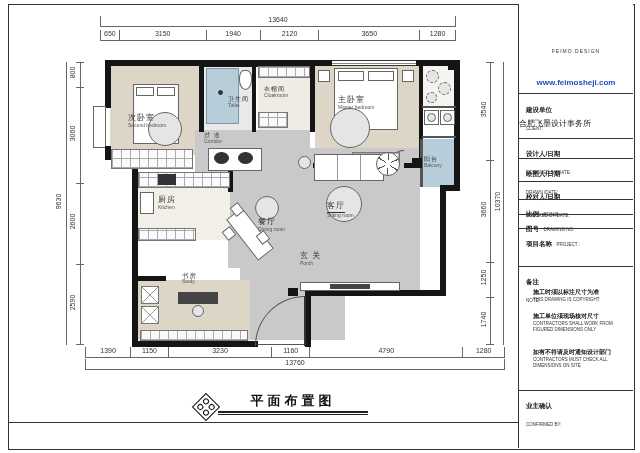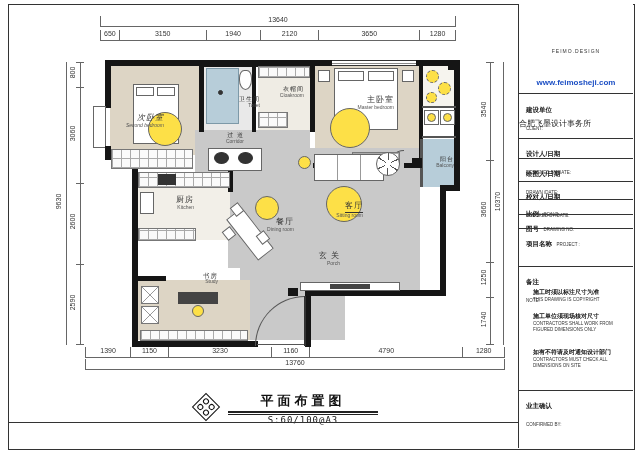--- a/index.html
+++ b/index.html
@@ -3,39 +3,39 @@
 <meta charset="utf-8">
 <style>
   html,body{margin:0;padding:0;background:#fff;}
   .sheet{position:relative;width:640px;height:453px;background:#fff;
          font-family:"Liberation Sans", sans-serif;color:#222;overflow:hidden;}
   .abs{position:absolute;}
   .border-frame{position:absolute;left:8px;top:4px;width:625px;height:444px;border:1px solid #333;}
   .wall{position:absolute;background:#151515;}
   .thinwall{position:absolute;background:#555;}
   .room{position:absolute;}
-  .rlabel{position:absolute;text-align:right;color:#333;line-height:1.1;white-space:nowrap;}
+  .rlabel{position:absolute;text-align:left;color:#333;line-height:1.1;white-space:nowrap;}
   .rlabel .zh{display:block;font-size:8px;letter-spacing:1px;}
   .rlabel .en{display:block;font-size:5px;color:#555;letter-spacing:0;}
   .furn{position:absolute;background:#fff;border:1px solid #666;box-sizing:border-box;}
   .grid{background:
       repeating-linear-gradient(90deg,#aaa 0 1px,transparent 1px 9px),
       repeating-linear-gradient(0deg,#aaa 0 1px,transparent 1px 9px),#fafafa;
       border:1px solid #777;box-sizing:border-box;position:absolute;}
   .xbox{position:absolute;box-sizing:border-box;border:1px solid #777;background:
       linear-gradient(45deg,transparent calc(50% - .5px),#999 calc(50% - .5px),#999 calc(50% + .5px),transparent calc(50% + .5px)),
       linear-gradient(-45deg,transparent calc(50% - .5px),#999 calc(50% - .5px),#999 calc(50% + .5px),transparent calc(50% + .5px)),#fff;}
   .dimrow{position:absolute;display:flex;align-items:flex-end;border-bottom:1px solid #666;}
   .dimrow .seg{flex-basis:0;min-width:0;border-left:1px solid #666;text-align:center;
       font-size:7px;color:#333;padding-bottom:1px;height:9px;overflow:visible;}
   .dimrow .seg:last-child{border-right:1px solid #666;}
   .vdim{position:absolute;font-size:7px;color:#333;width:40px;text-align:center;transform:rotate(-90deg);}
   .vline{position:absolute;background:#666;width:1px;}
   .vtick{position:absolute;background:#666;height:1px;width:8px;}
-  .circle{position:absolute;border:1px solid #666;border-radius:50%;background:#fde047;box-sizing:border-box;}
+  .circle{position:absolute;border:1px solid #666;border-radius:50%;background:#e5e5e5;box-sizing:border-box;}
   .window{position:absolute;background:#fff;border-top:1px solid #333;border-bottom:1px solid #333;box-sizing:border-box;}
   .window:after{content:"";display:block;height:1px;background:#888;margin-top:2px;}
   
   .tb{position:absolute;left:518px;top:4px;width:115px;height:444px;border-left:1px solid #333;box-sizing:border-box;background:#fff;}
   .tb .hr{position:absolute;left:0;width:100%;height:1px;background:#333;}
   .tb .zh{font-size:6.5px;font-weight:bold;color:#111;}
   .tb .en{font-size:4.5px;color:#333;}
   .brand-name{position:absolute;width:100%;text-align:center;font-size:15px;font-weight:bold;letter-spacing:2px;color:#111;}
   .brand-sub{position:absolute;width:100%;text-align:center;font-size:5px;letter-spacing:1px;color:#333;}
   .blue{color:#1c4fc4;font-weight:bold;font-size:8px;}
@@ -210,21 +210,21 @@
   <div class="abs" style="left:158px;top:174px;width:18px;height:11px;background:#333;"></div>
   <div class="grid" style="left:138px;top:228px;width:58px;height:13px;"></div>
   <div class="furn" style="left:140px;top:192px;width:14px;height:22px;"></div>
 
   <div class="abs" style="left:178px;top:292px;width:40px;height:12px;background:#444;"></div>
   <div class="circle" style="left:192px;top:305px;width:12px;height:12px;"></div>
   <div class="grid" style="left:140px;top:330px;width:108px;height:11px;"></div>
   <div class="xbox" style="left:141px;top:286px;width:18px;height:18px;"></div>
   <div class="xbox" style="left:141px;top:306px;width:18px;height:18px;"></div>
 
-  <div class="rlabel" style="left:120px;top:114px;width:44px;font-style:italic;">
+  <div class="rlabel" style="left:128px;top:114px;width:44px;">
     <span class="zh">次卧室</span>
     <span class="en">Second bedroom</span>
   </div>
   <div class="rlabel" style="left:228px;top:96px;width:32px;">
     <span class="zh" style="font-size:6px">卫生间</span>
     <span class="en">Toilet</span>
   </div>
   <div class="rlabel" style="left:264px;top:86px;width:40px;">
     <span class="zh" style="font-size:6px">衣帽间</span>
     <span class="en">Cloakroom</span>
@@ -263,25 +263,24 @@
     <span class="zh" style="font-size:6.5px">书房</span>
     <span class="en">Study</span>
   </div>
 
   <div class="ornament">
     <i style="left:2px;top:2px;"></i>
       <i style="right:2px;top:2px;"></i>
     <i style="left:2px;bottom:2px;"></i>
       <i style="right:2px;bottom:2px;"></i>
   </div>
-  <div class="abs" style="left:228px;top:392px;width:150px;">
+  <div class="abs" style="left:218px;top:392px;width:150px;">
     <div class="caption-title">平面布置图</div>
     <div style="border-top:2px solid #222;margin-top:1px;"></div>
     <div style="border-top:1px solid #222;margin-top:1px;"></div>
-    <div class="caption-scale">S:60/100@A3</div>
   </div>
 
   <div class="abs" style="left:8px;top:422px;width:510px;height:1px;background:#333;"></div>
 
   <div class="tb">
     <div class="brand-sub" style="top:44px;">FEIMO.DESIGN</div>
     <div class="abs blue" style="left:0;top:74px;width:100%;text-align:center;">www.feimosheji.com</div>
 
     <div class="hr" style="top:89px;"></div>
     <div class="abs" style="left:7px;top:94px;">

